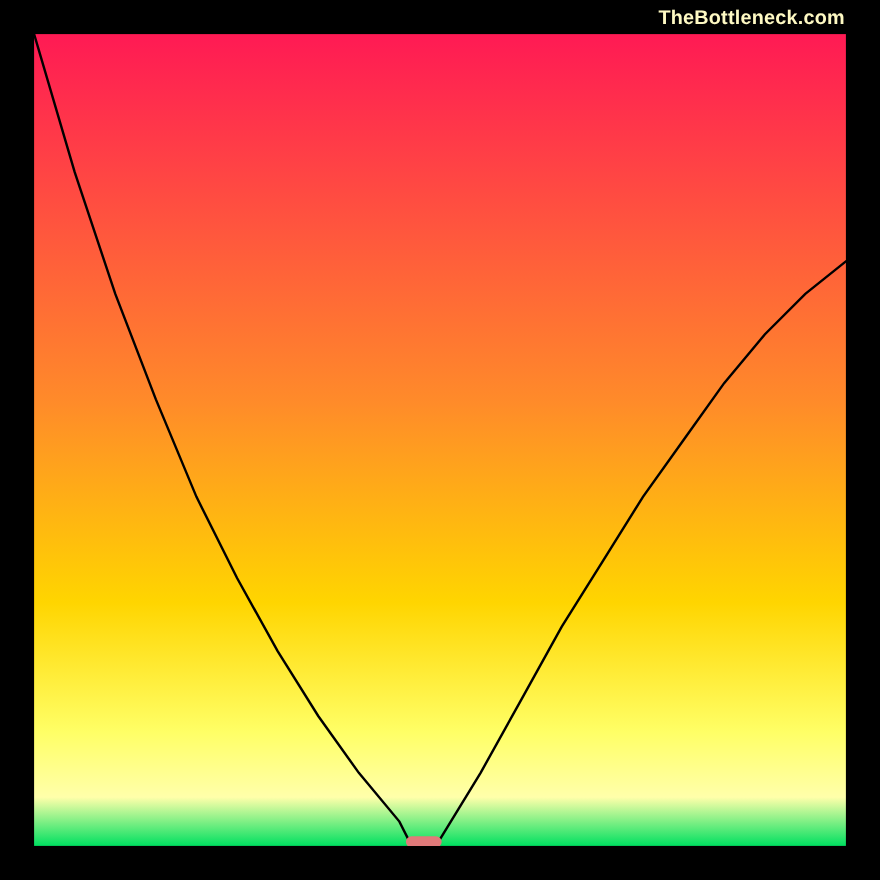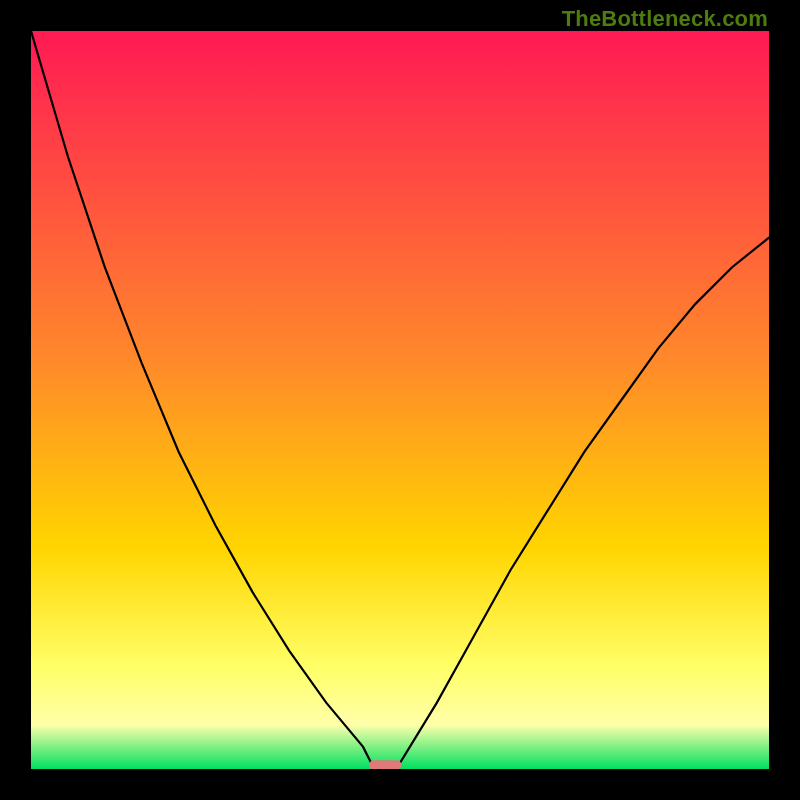--- a/index.html
+++ b/index.html
@@ -23,22 +23,22 @@
     position: absolute;
     left: 0;
     top: 0;
     width: 738px;
     height: 738px;
   }
   .watermark {
     position: absolute;
     top: 6px;
     right: 32px;
-    color: #4d7c0f;
-    font-size: 22px;
+    color: #fef9c3;
+    font-size: 18px;
     font-weight: 600;
     letter-spacing: 0.2px;
   }
   svg {
     display: block;
   }
 </style>
 </head>
 <body>
 

